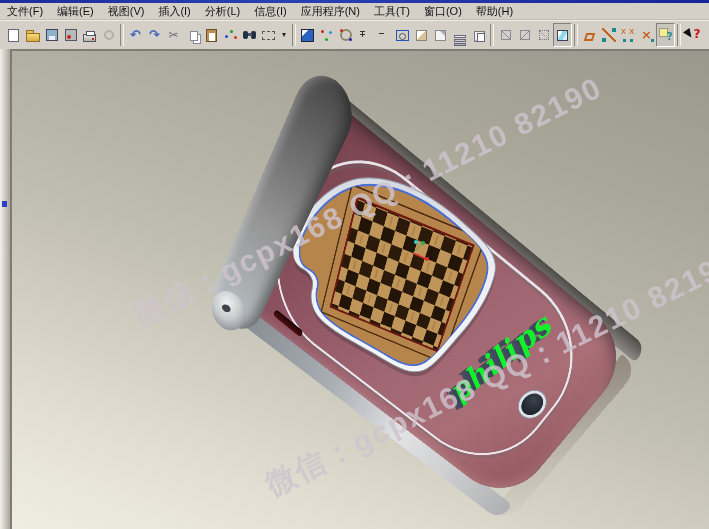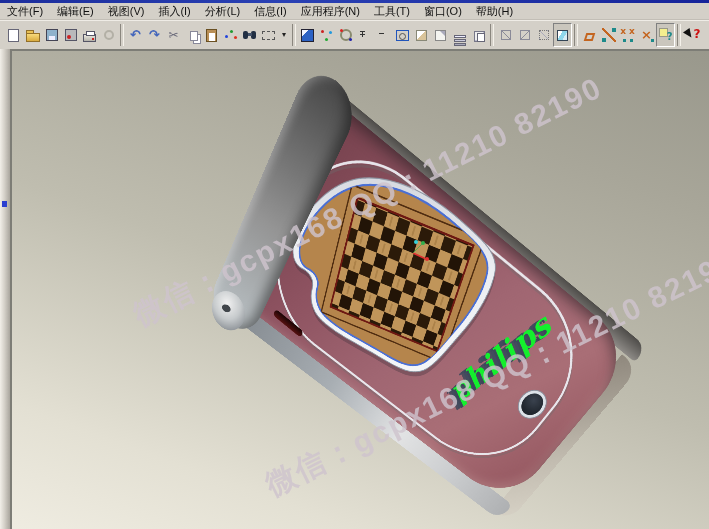--- a/index.html
+++ b/index.html
@@ -62,21 +62,21 @@
   .ti-cubepage{width:11px;height:11px;margin:2px 0 0 1px;border:1px solid #778;background:linear-gradient(135deg,#eee 50%,#bbc 50%);}
   .ti-cubepage::after{content:"";position:absolute;right:-1px;bottom:-1px;width:6px;height:7px;background:#fff;border:1px solid #667;}
   .ti-wire{width:10px;height:10px;margin:2px auto;border:1px solid #8a8a98;background:linear-gradient(45deg,transparent 45%,#8a8a98 45% 55%,transparent 55%);}
   .ti-wire2{width:10px;height:10px;margin:2px auto;border:1px solid #8a8a98;background:linear-gradient(-45deg,transparent 45%,#8a8a98 45% 55%,transparent 55%);}
   .ti-wire3{width:10px;height:10px;margin:2px auto;border:1px dotted #777;background:linear-gradient(45deg,transparent 46%,#aab 46% 54%,transparent 54%);}
   .ti-cubeshaded{width:11px;height:11px;margin:2px auto;border:1px solid #345;background:linear-gradient(120deg,#fff 32%,#8fd8ec 32% 68%,#d8eef6 68%);}
   .ti-trap{width:9px;height:8px;margin:4px auto 0;border:2px solid #c4651f;transform:skewX(-18deg);}
   .ti-linept{width:14px;height:14px;margin:1px auto;background:linear-gradient(45deg,transparent 44%,#c4651f 44% 56%,transparent 56%);}
   .ti-linept::before{content:"";position:absolute;left:0;bottom:0;width:4px;height:4px;background:#1d8a8a;}
   .ti-linept::after{content:"";position:absolute;right:0;top:0;width:4px;height:4px;background:#1d8a8a;}
-  .ti-xpts{color:#c4651f;font-weight:bold;font-size:9px;line-height:9px;}
+  .ti-xpts{color:#c4651f;font-weight:normal;font-size:9px;line-height:9px;}
   .ti-xpts::after{content:"";position:absolute;left:3px;bottom:1px;width:3px;height:3px;background:#1d8a8a;box-shadow:7px 0 0 #1d8a8a;}
   .ti-xtrim{color:#c4651f;font-weight:bold;font-size:13px;}
   .ti-xtrim::after{content:"";position:absolute;right:1px;bottom:1px;width:3px;height:3px;background:#1d8a8a;}
   .ti-query::before{content:"";position:absolute;left:1px;top:1px;width:7px;height:7px;background:#f3ef8e;border:1px solid #998;}
   .ti-query::after{content:"?";position:absolute;right:1px;bottom:-2px;color:#1d8a8a;font-weight:bold;font-size:10px;}
   .ti-helpptr::before{content:"";position:absolute;left:1px;top:2px;border:4px solid transparent;border-top:9px solid #111;transform:rotate(-35deg);}
   .ti-helpptr::after{content:"?";position:absolute;right:0;top:-1px;color:#cc1111;font-weight:bold;font-size:12px;}
 
   
   .workspace{position:absolute;left:0;top:49px;width:709px;height:480px;background:#d4d0c8;}

